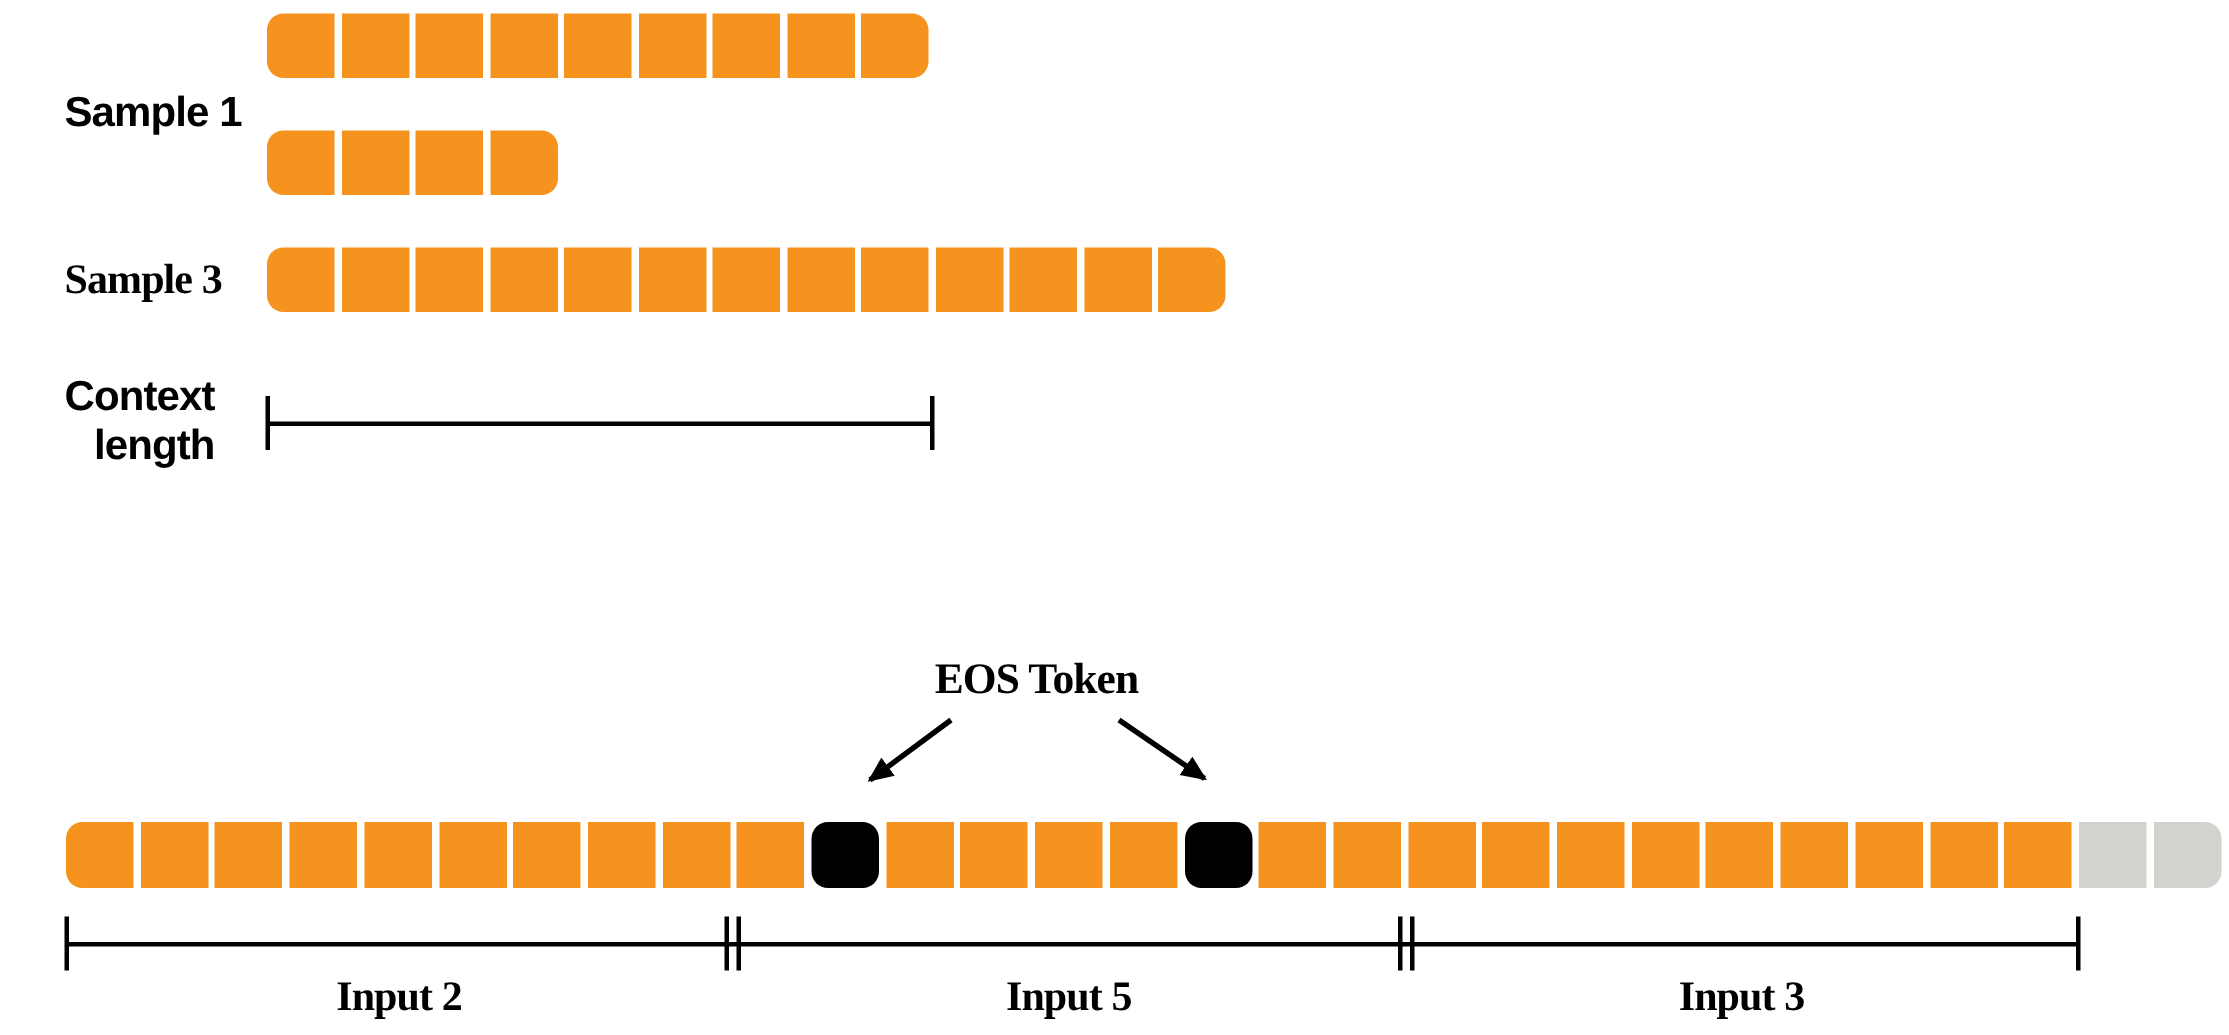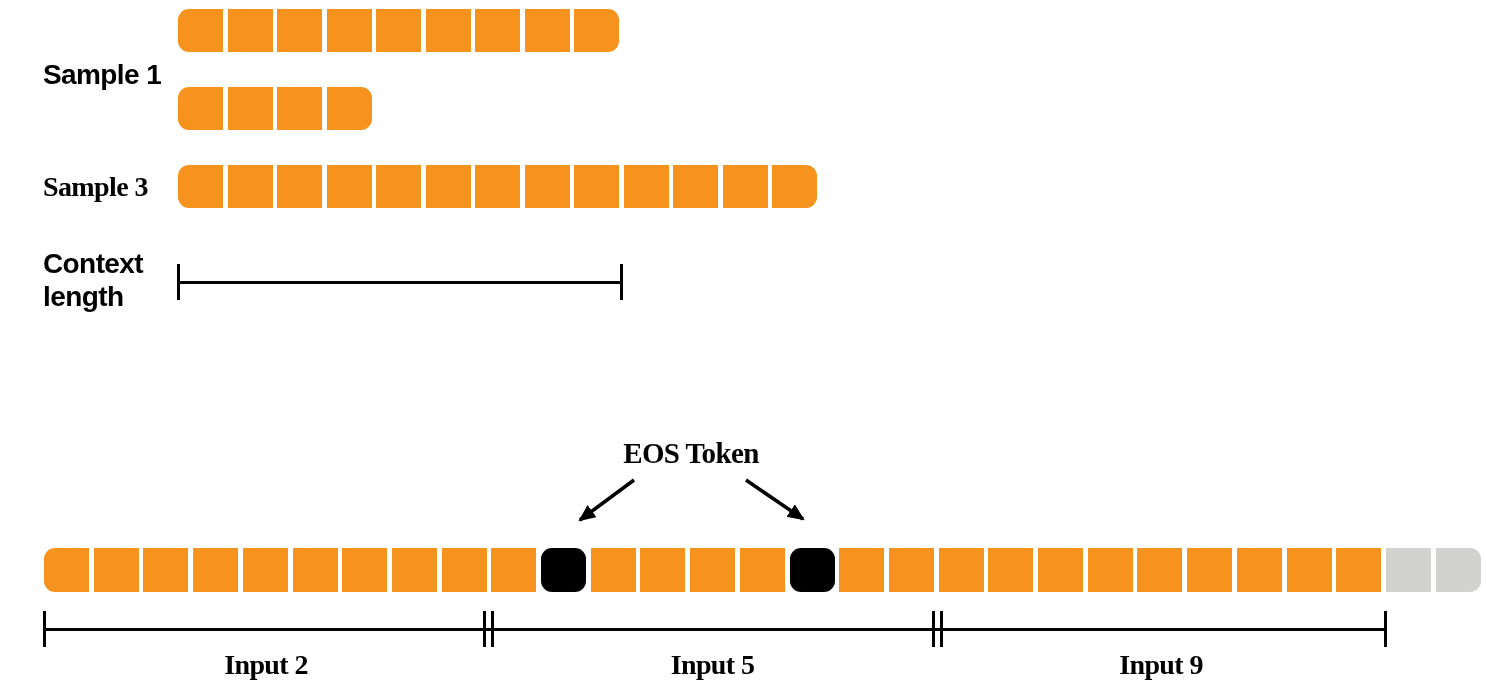--- a/index.html
+++ b/index.html
@@ -66,21 +66,21 @@
       <div class="token tok-orange" style="left: 425.5px; top: 165px; width: 45px; height: 43px; background: rgb(246, 147, 30);"></div>
       <div class="token tok-orange" style="left: 475px; top: 165px; width: 45px; height: 43px; background: rgb(246, 147, 30);"></div>
       <div class="token tok-orange" style="left: 524.5px; top: 165px; width: 45px; height: 43px; background: rgb(246, 147, 30);"></div>
       <div class="token tok-orange" style="left: 574px; top: 165px; width: 45px; height: 43px; background: rgb(246, 147, 30);"></div>
       <div class="token tok-orange" style="left: 623.5px; top: 165px; width: 45px; height: 43px; background: rgb(246, 147, 30);"></div>
       <div class="token tok-orange" style="left: 673px; top: 165px; width: 45px; height: 43px; background: rgb(246, 147, 30);"></div>
       <div class="token tok-orange" style="left: 722.5px; top: 165px; width: 45px; height: 43px; background: rgb(246, 147, 30);"></div>
       <div class="token tok-orange round-right" style="left: 772px; top: 165px; width: 45px; height: 43px; background: rgb(246, 147, 30);"></div>
     </div>
 
-  <div class="lbl" style="left:43px;top:247px;">
+  <div class="lbl" style="left:43px;top:247px;text-align:right;">
     <div>Context</div>
     <div>length</div>
   </div>
   <div>
     <div class="hline" style="left:178px;top:281px;width:444px;"></div>
     <div class="vtick" style="left:177px;top:264px;height:36px;"></div>
     <div class="vtick" style="left:620px;top:264px;height:36px;"></div>
   </div>
 
   <div class="lbl center-x" style="left:691px;top:437px;font-size:29px;">EOS Token</div>
@@ -129,16 +129,16 @@
   <div id="input-brackets">
       <div class="hline" style="left: 44px; top: 628px; width: 1341px;"></div>
       <div class="vtick" style="left: 43px; top: 611px; height: 36px;"></div>
       <div class="vtick" style="left: 1384px; top: 611px; height: 36px;"></div>
       <div class="vtick" style="left: 483px; top: 611px; height: 36px;"></div>
       <div class="vtick" style="left: 491px; top: 611px; height: 36px;"></div>
       <div class="vtick" style="left: 932px; top: 611px; height: 36px;"></div>
       <div class="vtick" style="left: 940px; top: 611px; height: 36px;"></div>
       <div class="lbl center-x" style="left: 266px; top: 648px;">Input 2</div>
       <div class="lbl center-x" style="left: 712.5px; top: 648px;">Input 5</div>
-      <div class="lbl center-x" style="left: 1161px; top: 648px;">Input 9</div>
+      <div class="lbl center-x" style="left: 1161px; top: 648px;">Input 3</div>
     </div>
 
 </div>
 
 </body></html>

